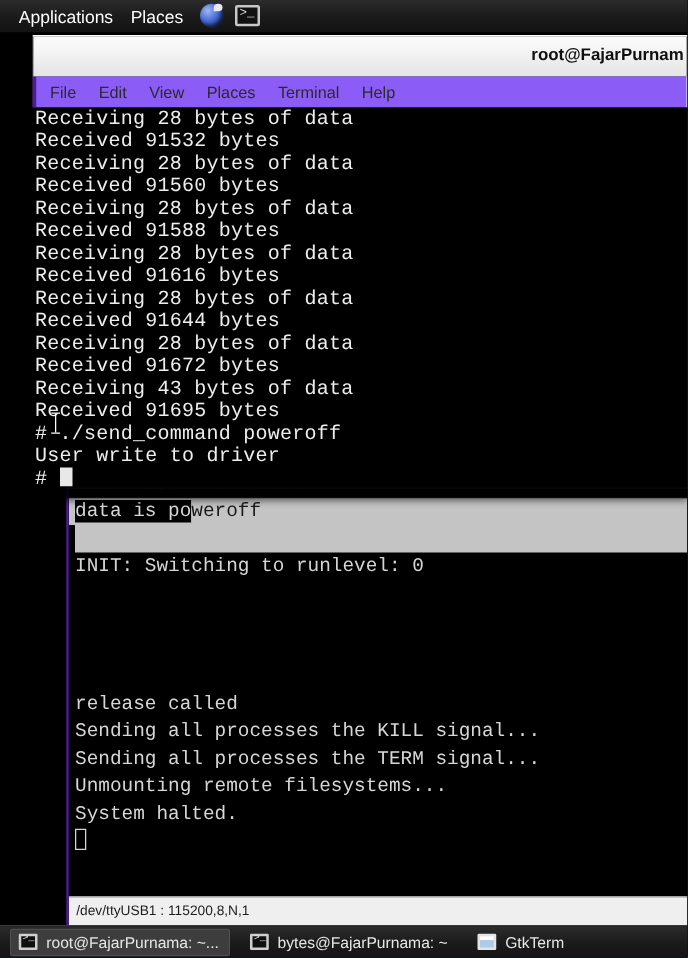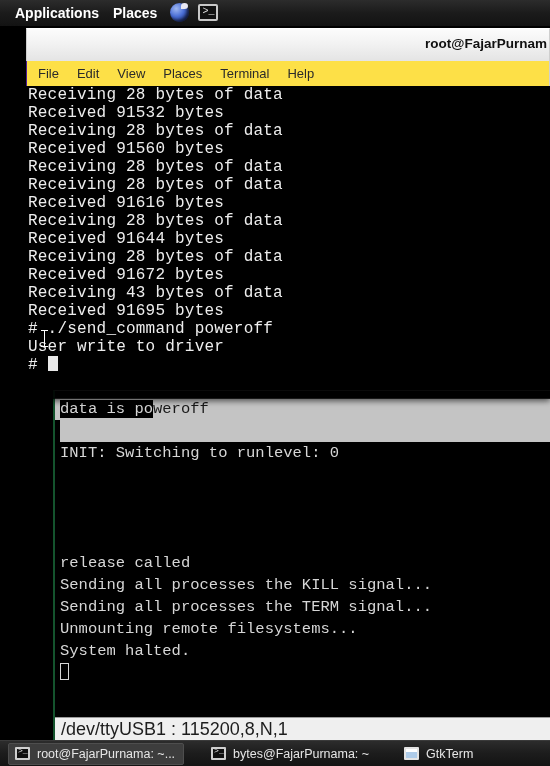--- a/index.html
+++ b/index.html
@@ -45,21 +45,21 @@
     border-bottom: 1px solid #000;
     display: flex;
     align-items: center;
     box-sizing: border-box;
     padding-left: 8px;
     z-index: 50;
   }
   .panel-menu {
     color: #ffffff;
     font-size: 14px;
-    font-weight: bold;
+    font-weight: normal;
     padding: 3px 7px;
     cursor: default;
     white-space: nowrap;
   }
   .panel-icon {
     width: 22px; height: 22px;
     margin-left: 6px;
     position: relative;
     flex: 0 0 auto;
   }
@@ -96,21 +96,21 @@
     font-size: 10px;
     line-height: 13px;
   }
 
   
   #gtkterm-window {
     position: absolute;
     left: 53px; top: 390px;
     width: 497px; height: 350px;
     background: #000;
-    border-left: 2px solid #14532d;
+    border-left: 2px solid #4c1d95;
     border-top: 1px solid #555;
     box-sizing: border-box;
     overflow: hidden;
     z-index: 10;
   }
   #gtkterm-screen {
     position: absolute;
     left: 0; top: 0;
     width: 495px;
     height: 327px;
@@ -154,21 +154,21 @@
   }
   #gtkterm-status {
     position: absolute;
     left: 0; bottom: 0;
     width: 495px;
     height: 23px;
     background: #efefef;
     border-top: 1px solid #9b9b9b;
     box-sizing: border-box;
     color: #1d1d1d;
-    font-size: 18px;
+    font-size: 11px;
     line-height: 22px;
     padding-left: 6px;
     white-space: nowrap;
   }
 
   
   #terminal-window {
     position: absolute;
     left: 26px; top: 28px;
     width: 524px; height: 371px;
@@ -190,22 +190,22 @@
     position: absolute;
     right: 2px;
     top: 7px;
     font-size: 13.5px;
     font-weight: bold;
     color: #101010;
     white-space: nowrap;
   }
   #term-menubar {
     height: 25px;
-    background: #fde047;
-    border-left: 1px solid #4c1d95;
+    background: #8b5cf6;
+    border-left: 3px solid #4c1d95;
     border-right: 1px solid #cfcfcf;
     box-sizing: border-box;
     display: flex;
     align-items: center;
     padding-left: 11px;
   }
   .menu-item {
     font-size: 13px;
     color: #2a2a2a;
     padding: 2px 9px 2px 0;
@@ -271,21 +271,21 @@
     align-items: center;
     padding-left: 8px;
     box-sizing: border-box;
     z-index: 50;
   }
   .task-btn {
     display: flex;
     align-items: center;
     height: 22px;
     padding: 0 8px 0 6px;
-    margin-right: 21px;
+    margin-right: 10px;
     border-radius: 2px;
     color: #e6e6e6;
     font-size: 12.5px;
     white-space: nowrap;
     cursor: default;
     max-width: 190px;
     overflow: hidden;
   }
   .task-btn.active {
     background: #3d3d3d;
@@ -379,20 +379,21 @@
     <div class="menu-item">Places</div>
     <div class="menu-item">Terminal</div>
     <div class="menu-item">Help</div>
   </div>
   <div id="term-screen">
     <div class="t-line">Receiving 28 bytes of data</div>
     <div class="t-line">Received 91532 bytes</div>
     <div class="t-line">Receiving 28 bytes of data</div>
     <div class="t-line">Received 91560 bytes</div>
     <div class="t-line">Receiving 28 bytes of data</div>
+    <div class="t-line">Received 91588 bytes</div>
     <div class="t-line">Receiving 28 bytes of data</div>
     <div class="t-line">Received 91616 bytes</div>
     <div class="t-line">Receiving 28 bytes of data</div>
     <div class="t-line">Received 91644 bytes</div>
     <div class="t-line">Receiving 28 bytes of data</div>
     <div class="t-line">Received 91672 bytes</div>
     <div class="t-line">Receiving 43 bytes of data</div>
     <div class="t-line">Received 91695 bytes</div>
     <div class="t-line"># ./send_command poweroff</div>
     <div class="t-line">User write to driver</div>

